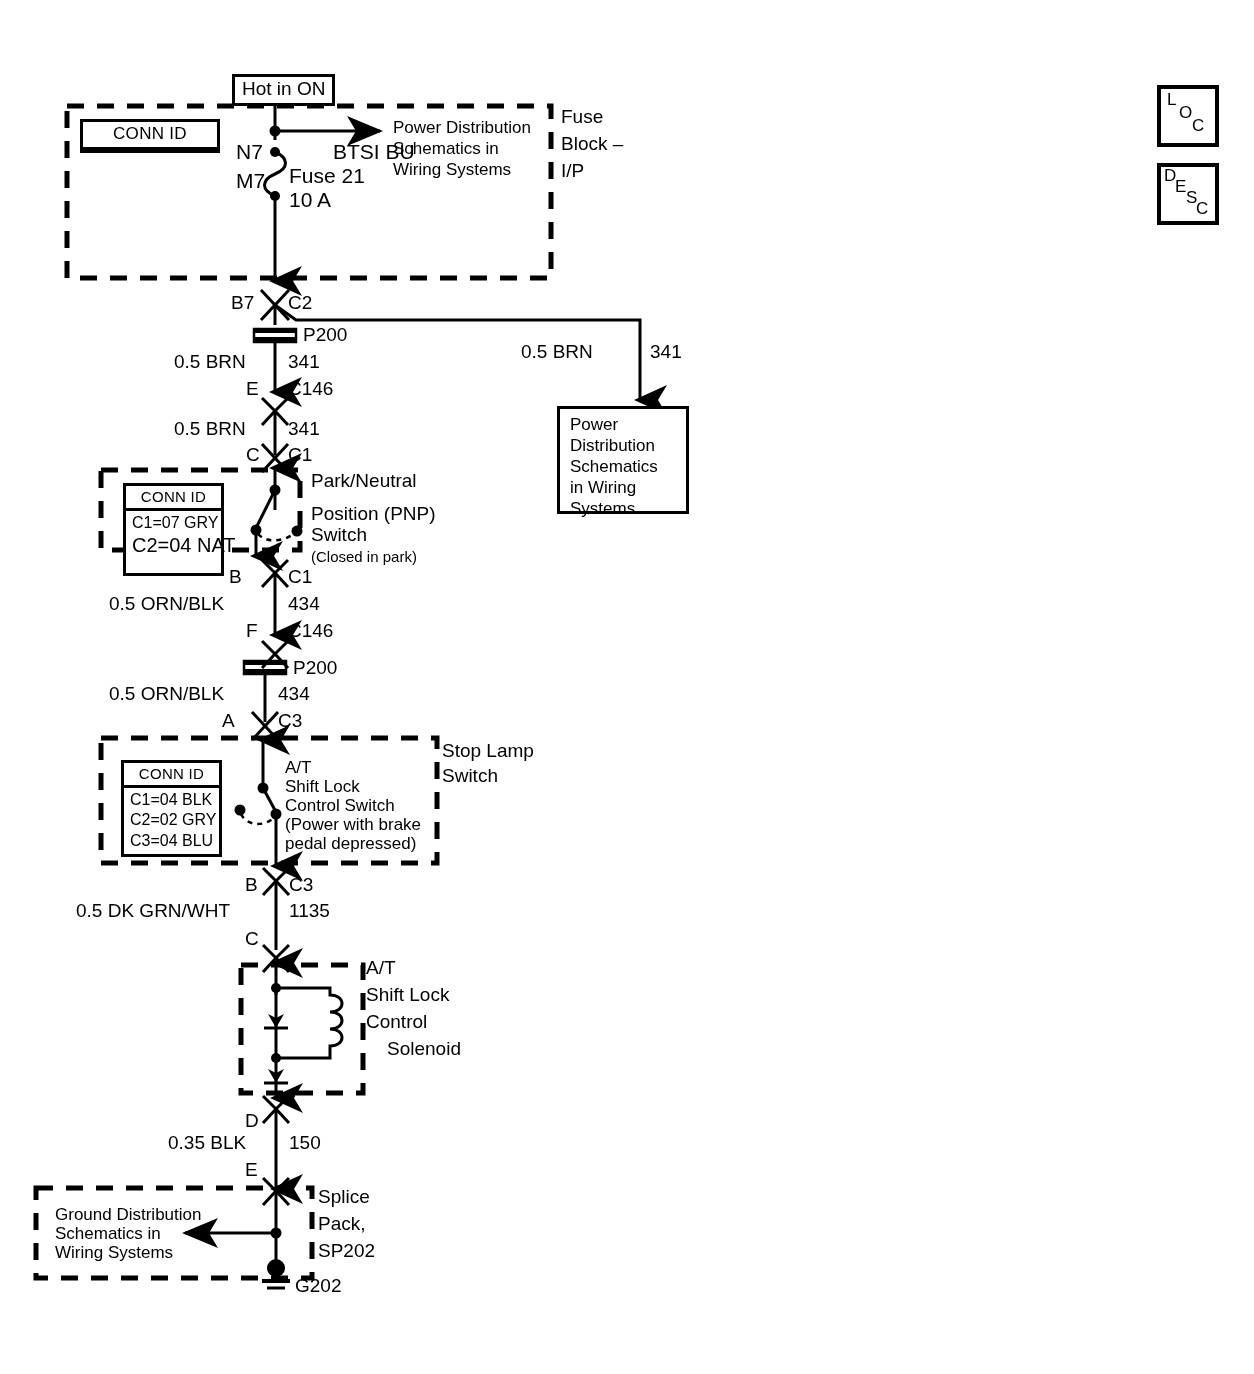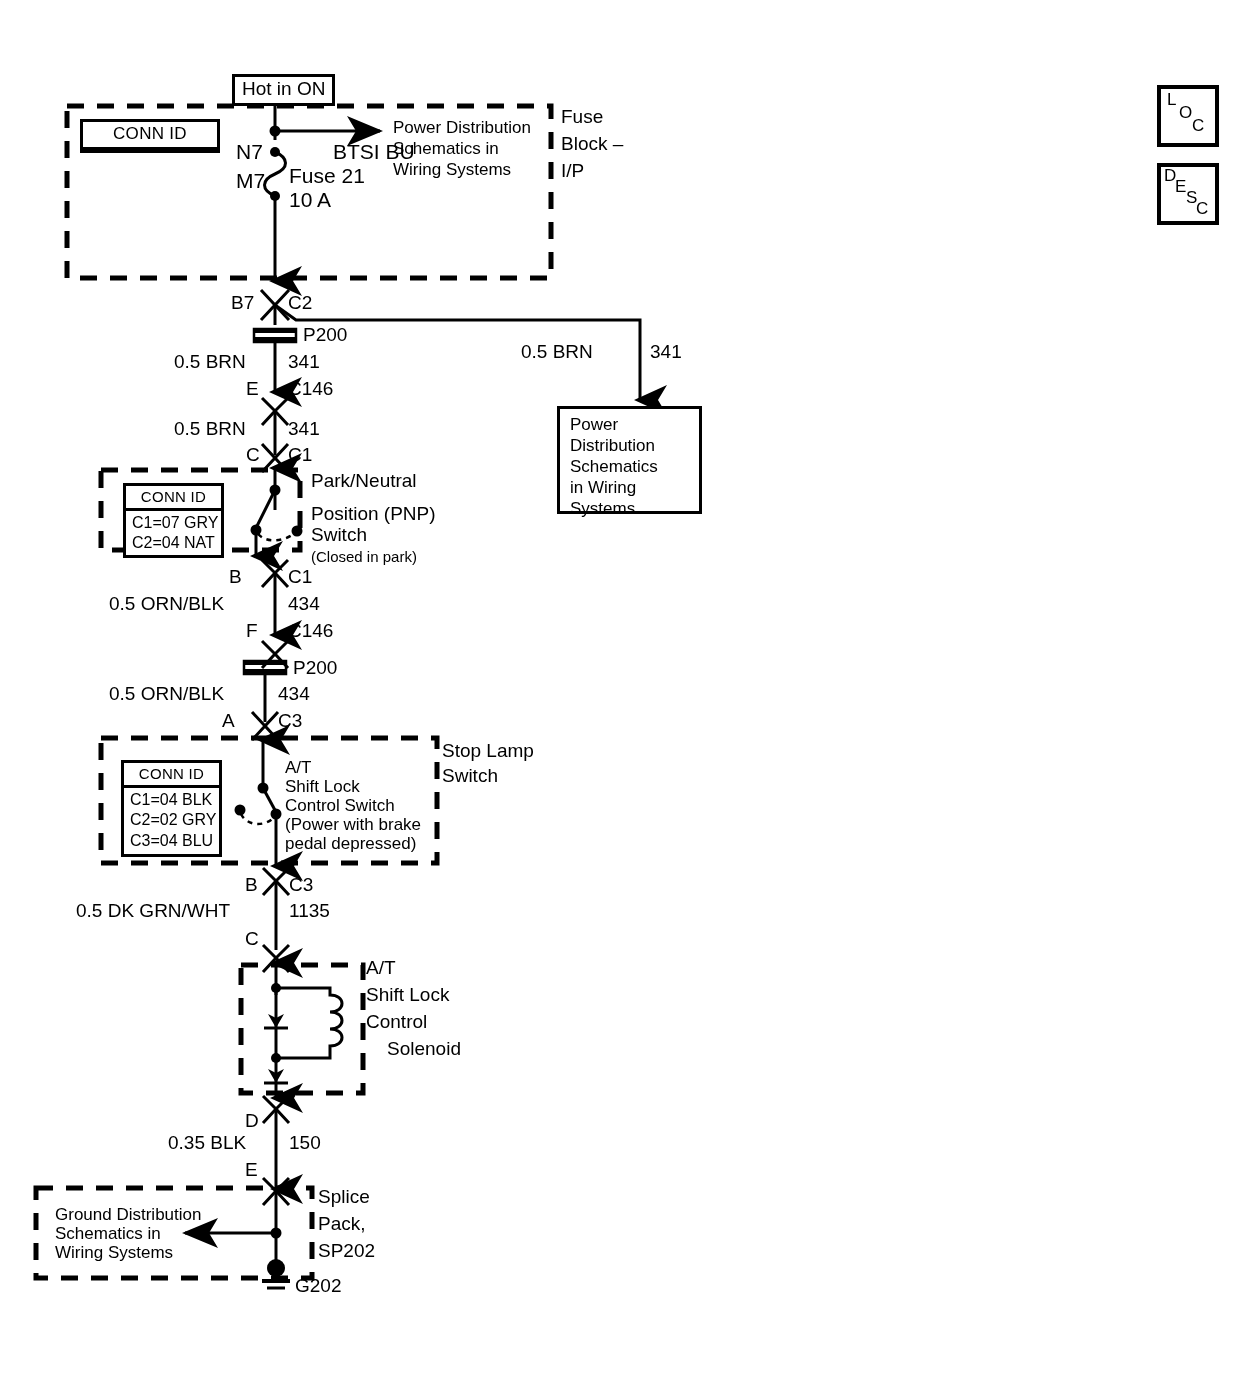--- a/index.html
+++ b/index.html
@@ -242,33 +242,33 @@
   <div class="t t-lg" style="left:288px; top:378px;">C146</div>
 
   <div class="t t-lg" style="left:174px; top:418px;">0.5 BRN</div>
   <div class="t t-lg" style="left:288px; top:418px;">341</div>
   <div class="t t-lg" style="left:246px; top:444px;">C</div>
   <div class="t t-lg" style="left:288px; top:444px;">C1</div>
 
   <div class="t t-lg" style="left:521px; top:341px;">0.5 BRN</div>
   <div class="t t-lg" style="left:650px; top:341px;">341</div>
 
-  <div class="solid-box" style="left:557px; top:406px; width:145px; height:108px;padding-left:28px;">
+  <div class="solid-box" style="left:557px; top:406px; width:132px; height:108px;padding-left:28px;">
     <div class="t t-sm" style="left:10px; top:6px;">Power</div>
     <div class="t t-sm" style="left:10px; top:27px;">Distribution</div>
     <div class="t t-sm" style="left:10px; top:48px;">Schematics</div>
     <div class="t t-sm" style="left:10px; top:69px;">in Wiring</div>
     <div class="t t-sm" style="left:10px; top:90px;">Systems</div>
   </div>
 
   <div class="conn-table" style="left:123px; top:483px; width:101px;">
     <div class="conn-head" style="font-size:15px;">CONN ID</div>
-    <div class="conn-body" style="padding:2px 6px 1px 6px;">
+    <div class="conn-body" style="padding:2px 6px 14px 6px;">
       <div class="conn-row" style="font-size:16px;">C1=07 GRY</div>
-      <div class="conn-row" style="font-size:16px;">C2=04 NAT</div>
+      <div class="conn-row" style="font-size:20px;">C2=04 NAT</div>
     </div>
   </div>
 
   <div class="t t-lg" style="left:311px; top:470px;">Park/Neutral</div>
   <div class="t t-lg" style="left:311px; top:503px;">Position (PNP)</div>
   <div class="t t-lg" style="left:311px; top:524px;">Switch</div>
   <div class="t t-xs" style="left:311px; top:549px;">(Closed in park)</div>
 
   <div class="t t-lg" style="left:229px; top:566px;">B</div>
   <div class="t t-lg" style="left:288px; top:566px;">C1</div>

